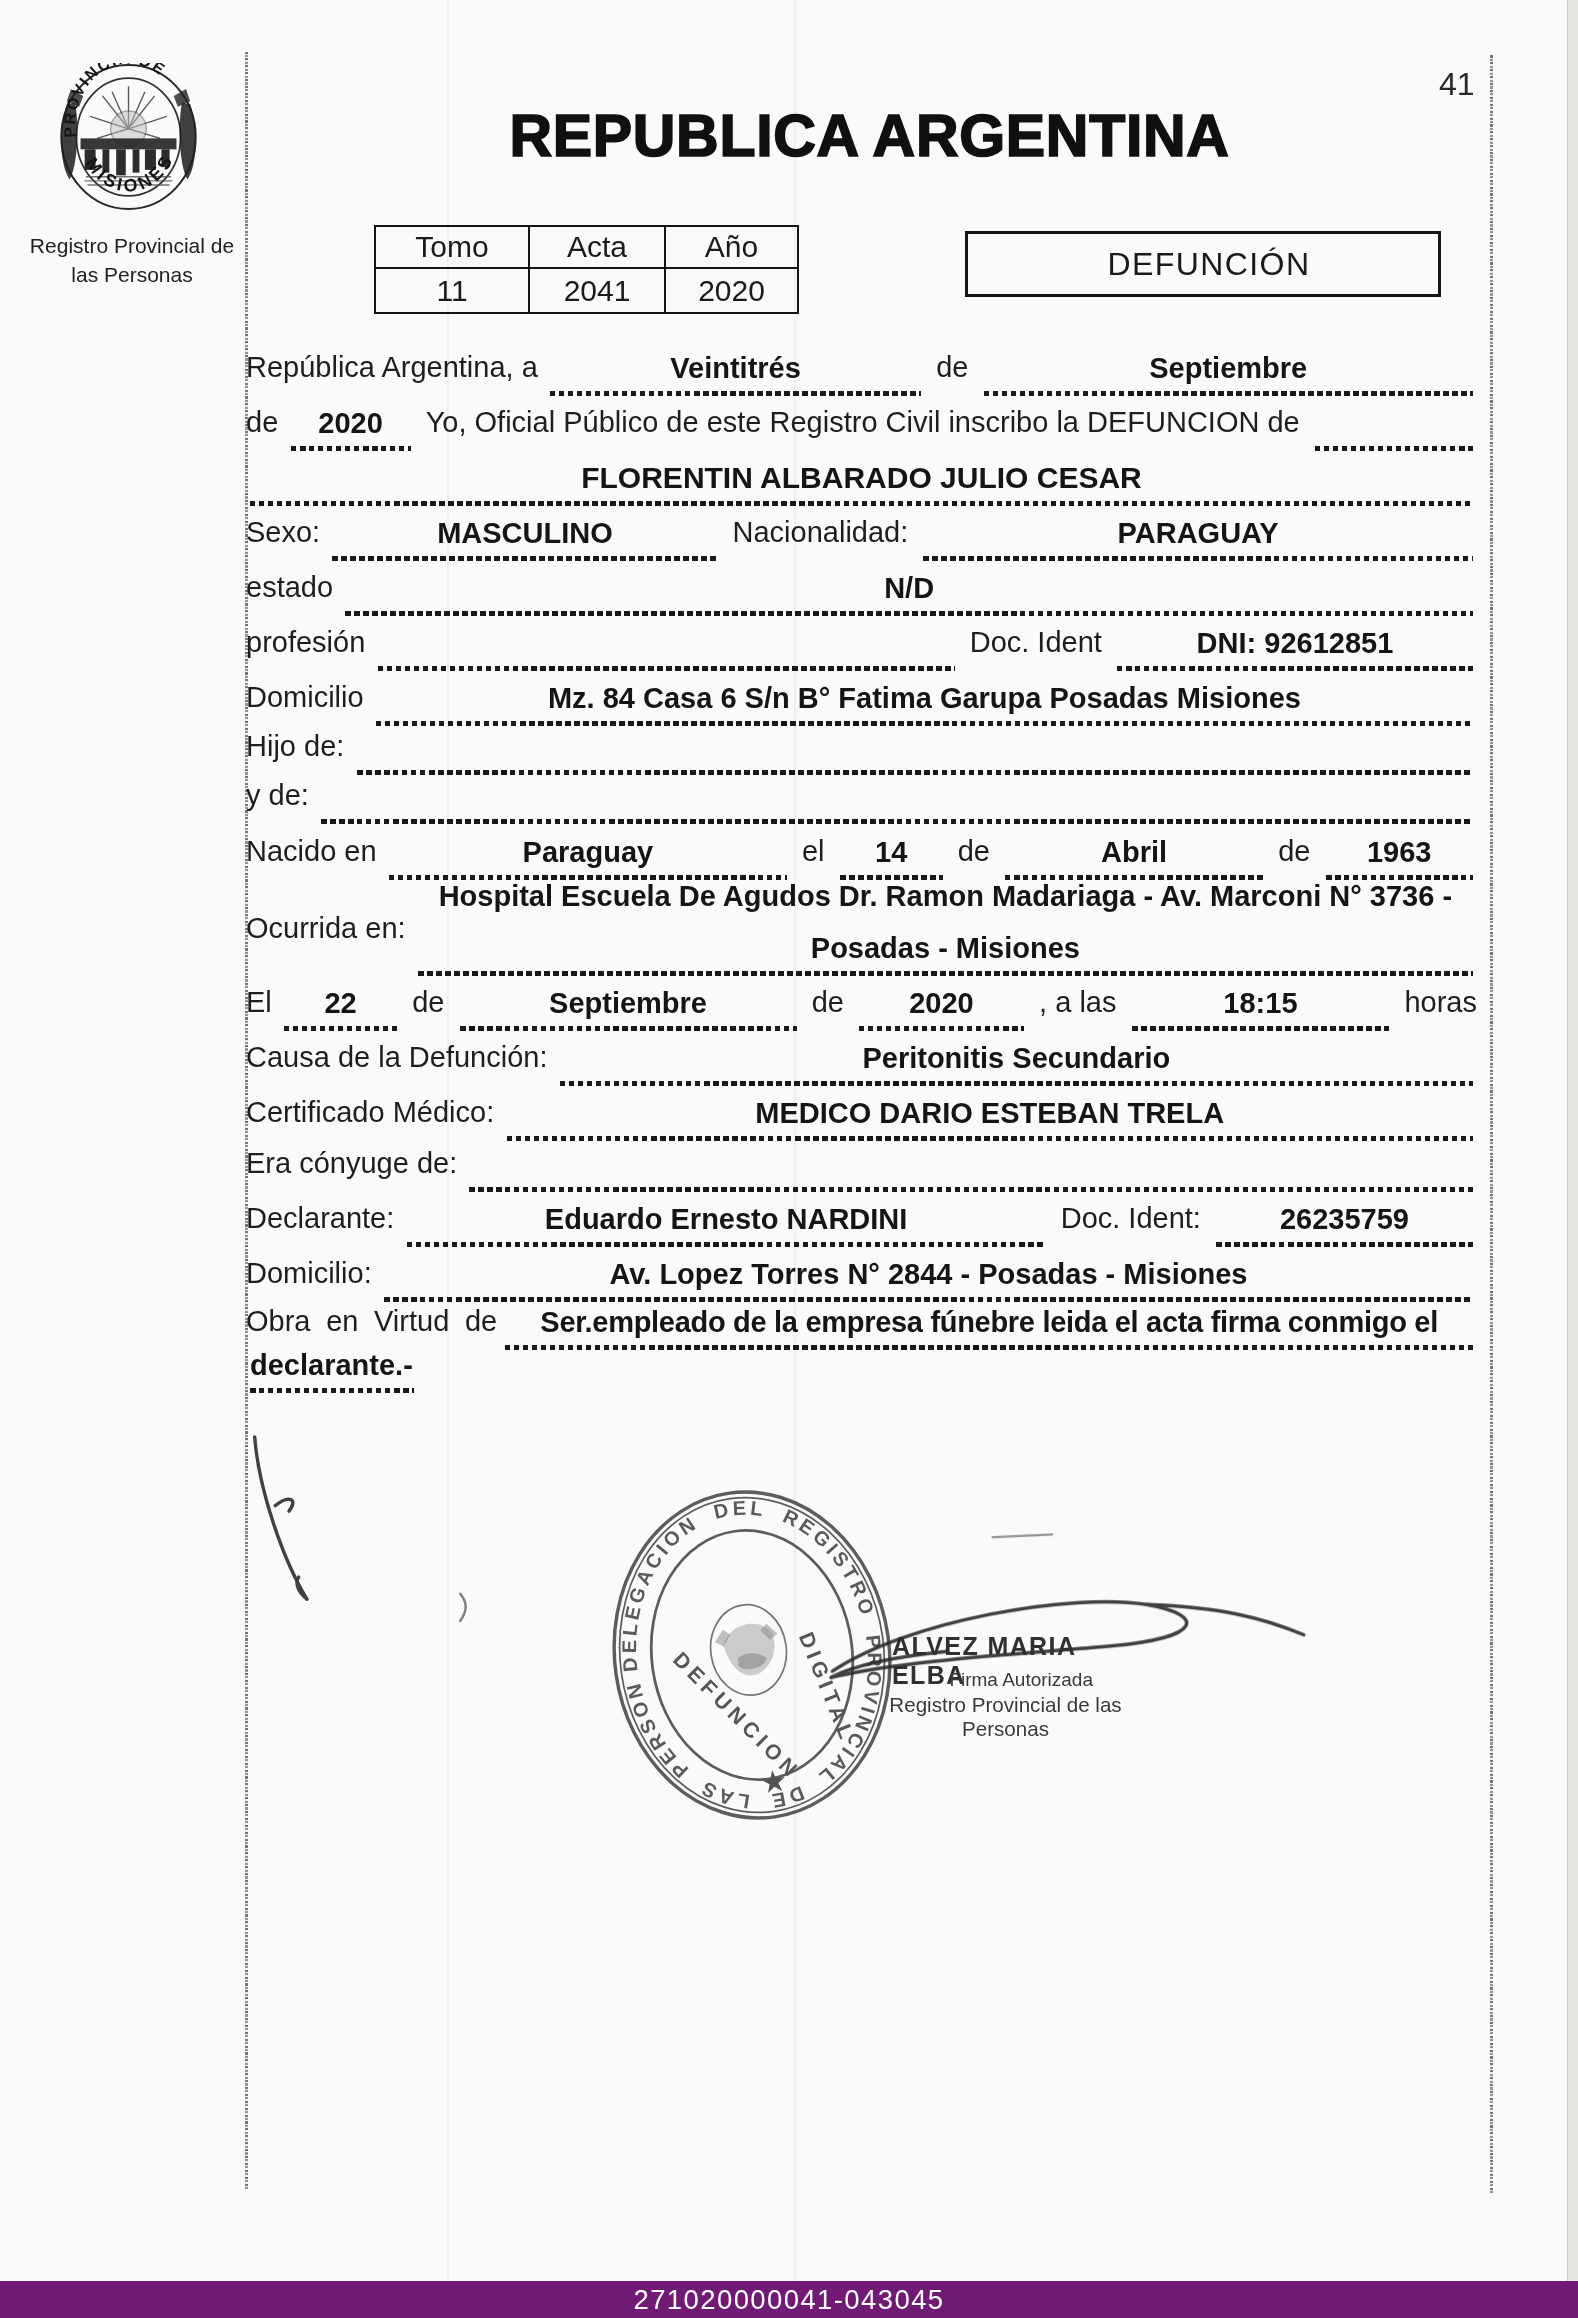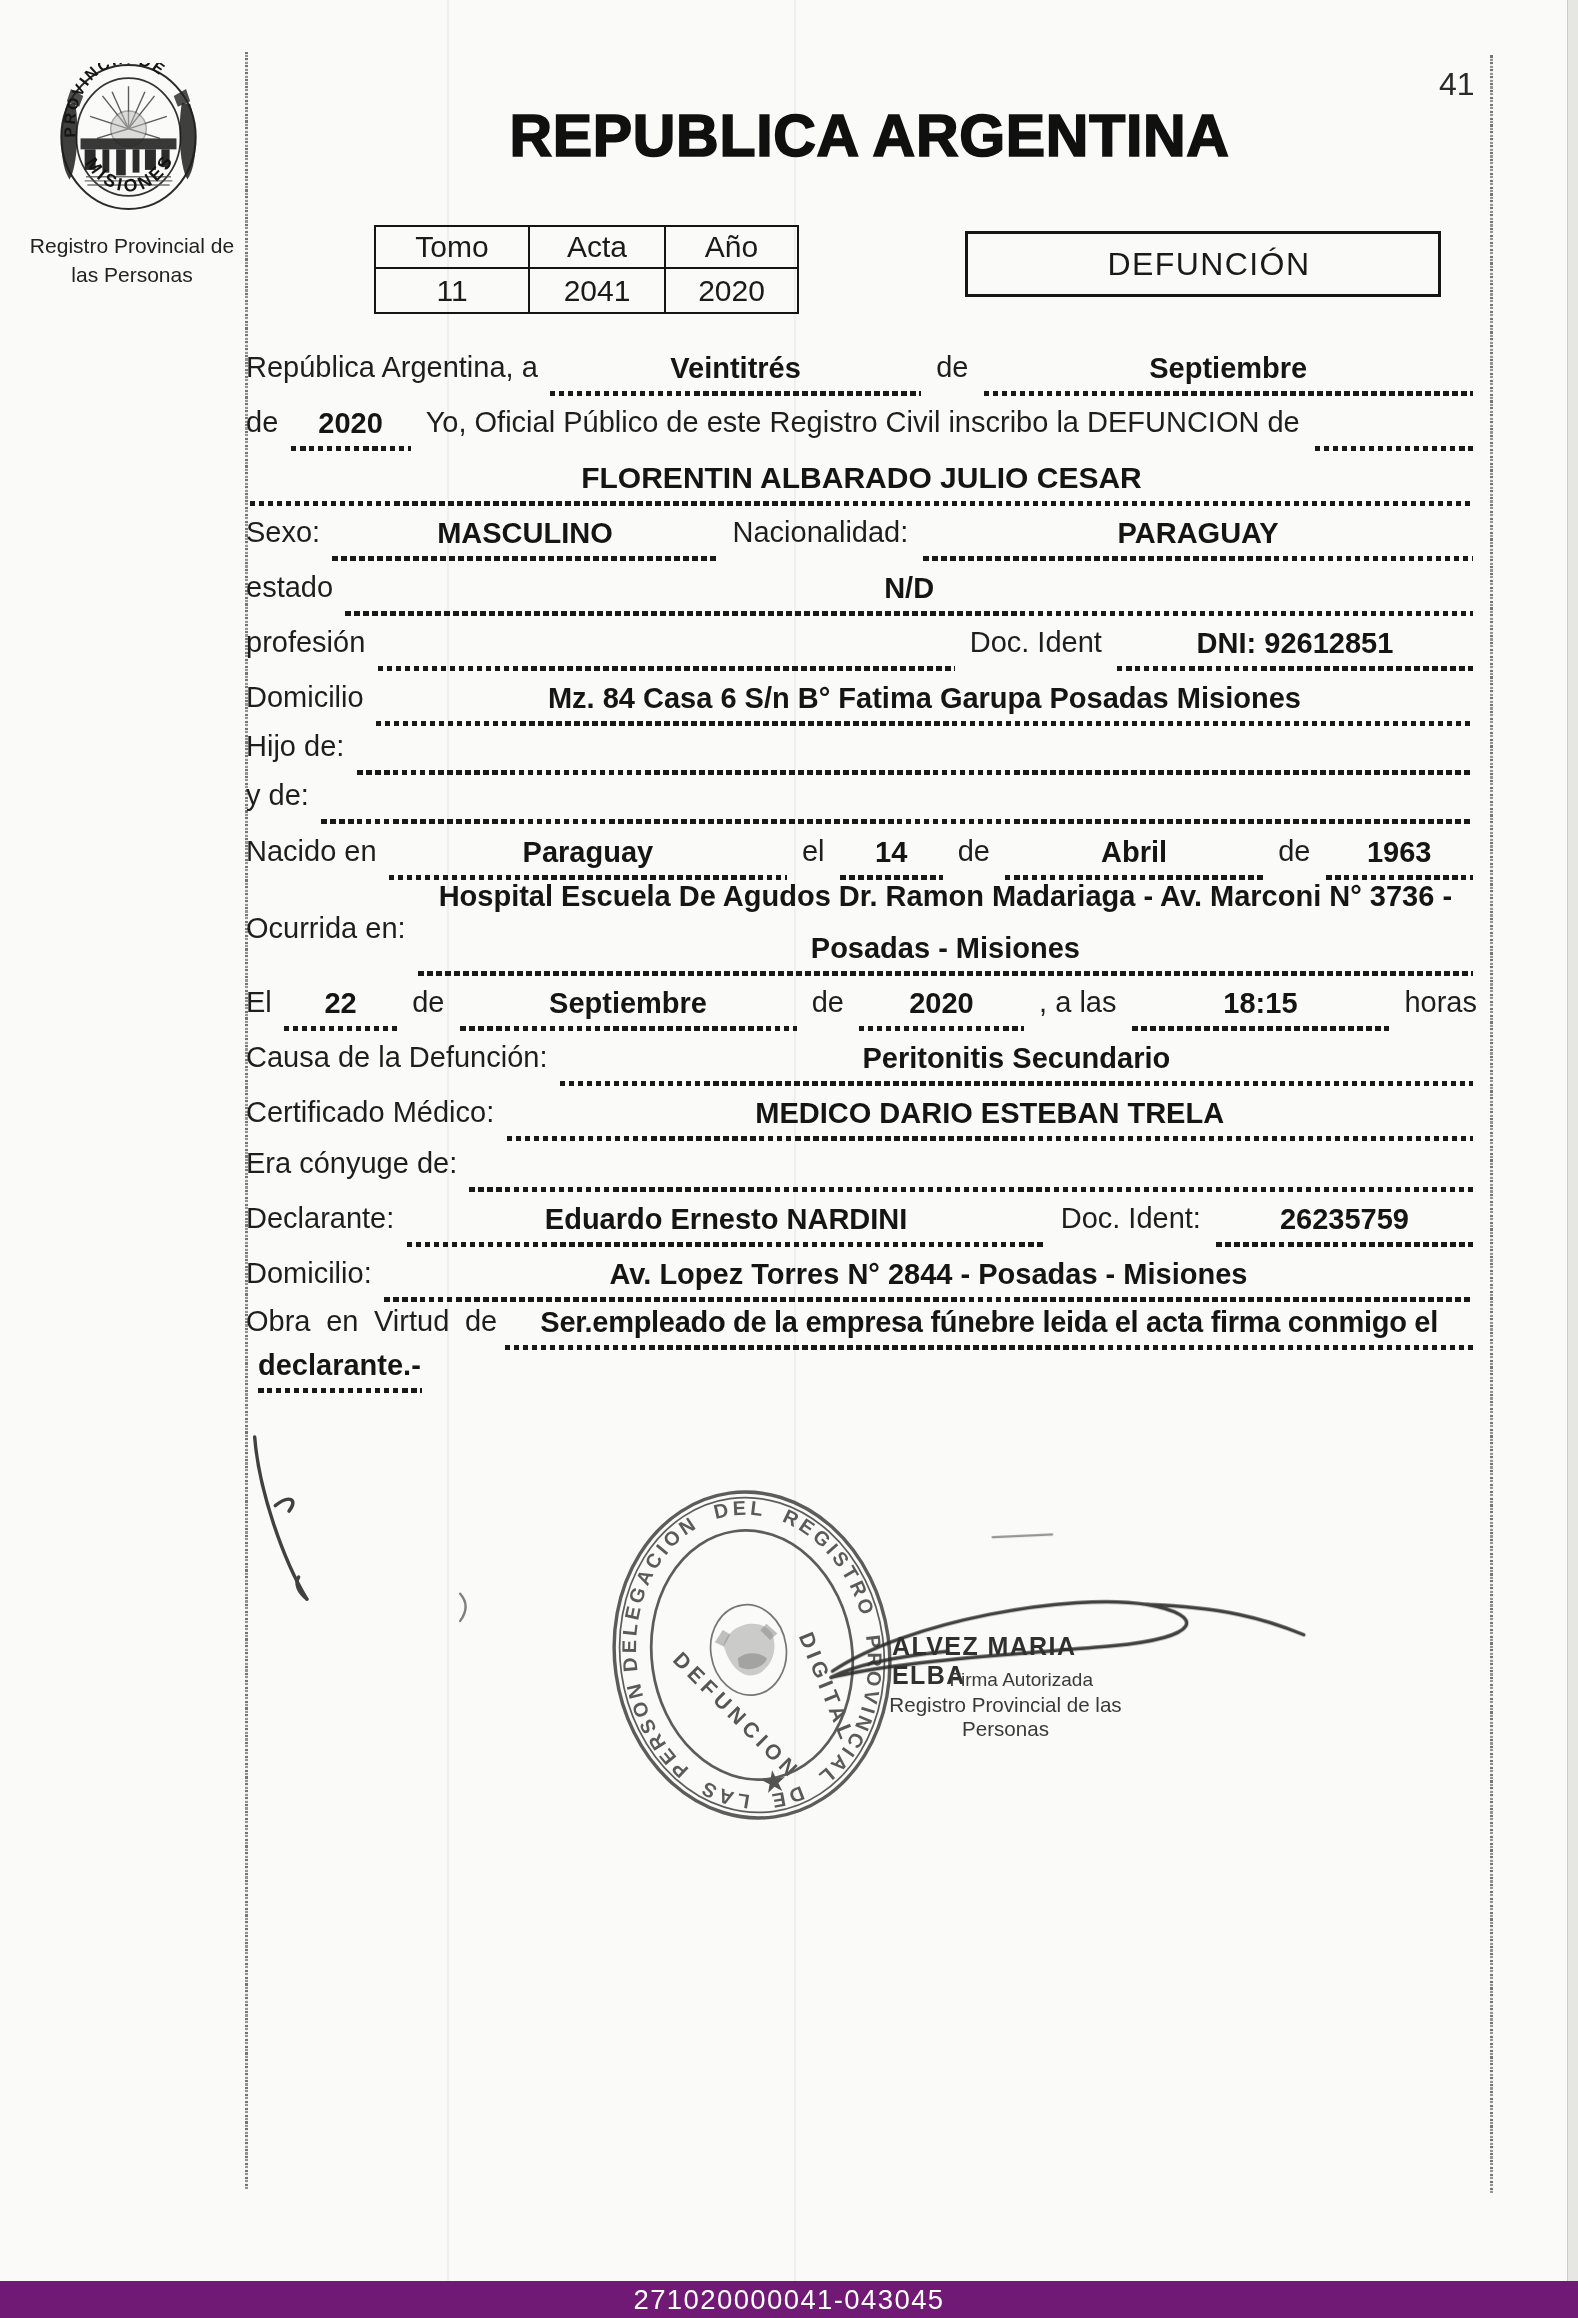--- a/index.html
+++ b/index.html
@@ -329,21 +329,21 @@
 
     <div class="row" style="height:48px">
       <span class="lab obra-lab">Obra en Virtud de</span>
       <span class="field" style="margin-left:0">
         <span class="val" style="letter-spacing:-0.3px">Ser.empleado de la empresa fúnebre leida el acta firma conmigo el</span>
         <span class="dots"></span>
       </span>
     </div>
 
     <div class="row" style="height:43px">
-      <span class="field" style="flex:0 0 164px;margin-left:12px">
+      <span class="field" style="flex:0 0 164px;margin-left:4px">
         <span class="val val-left">declarante.-</span>
         <span class="dots"></span>
       </span>
     </div>
   </div>
 
   <svg class="abs" style="left:227px;top:1415px" width="124" height="206" viewBox="0 0 180 300">
     <g stroke="#2e2e2e" stroke-width="5" fill="none" stroke-linecap="round" opacity=".9">
       <path d="M 40 32 C 46 110 82 212 116 268"></path>
       <path d="M 70 132 C 90 116 104 122 90 140"></path>

